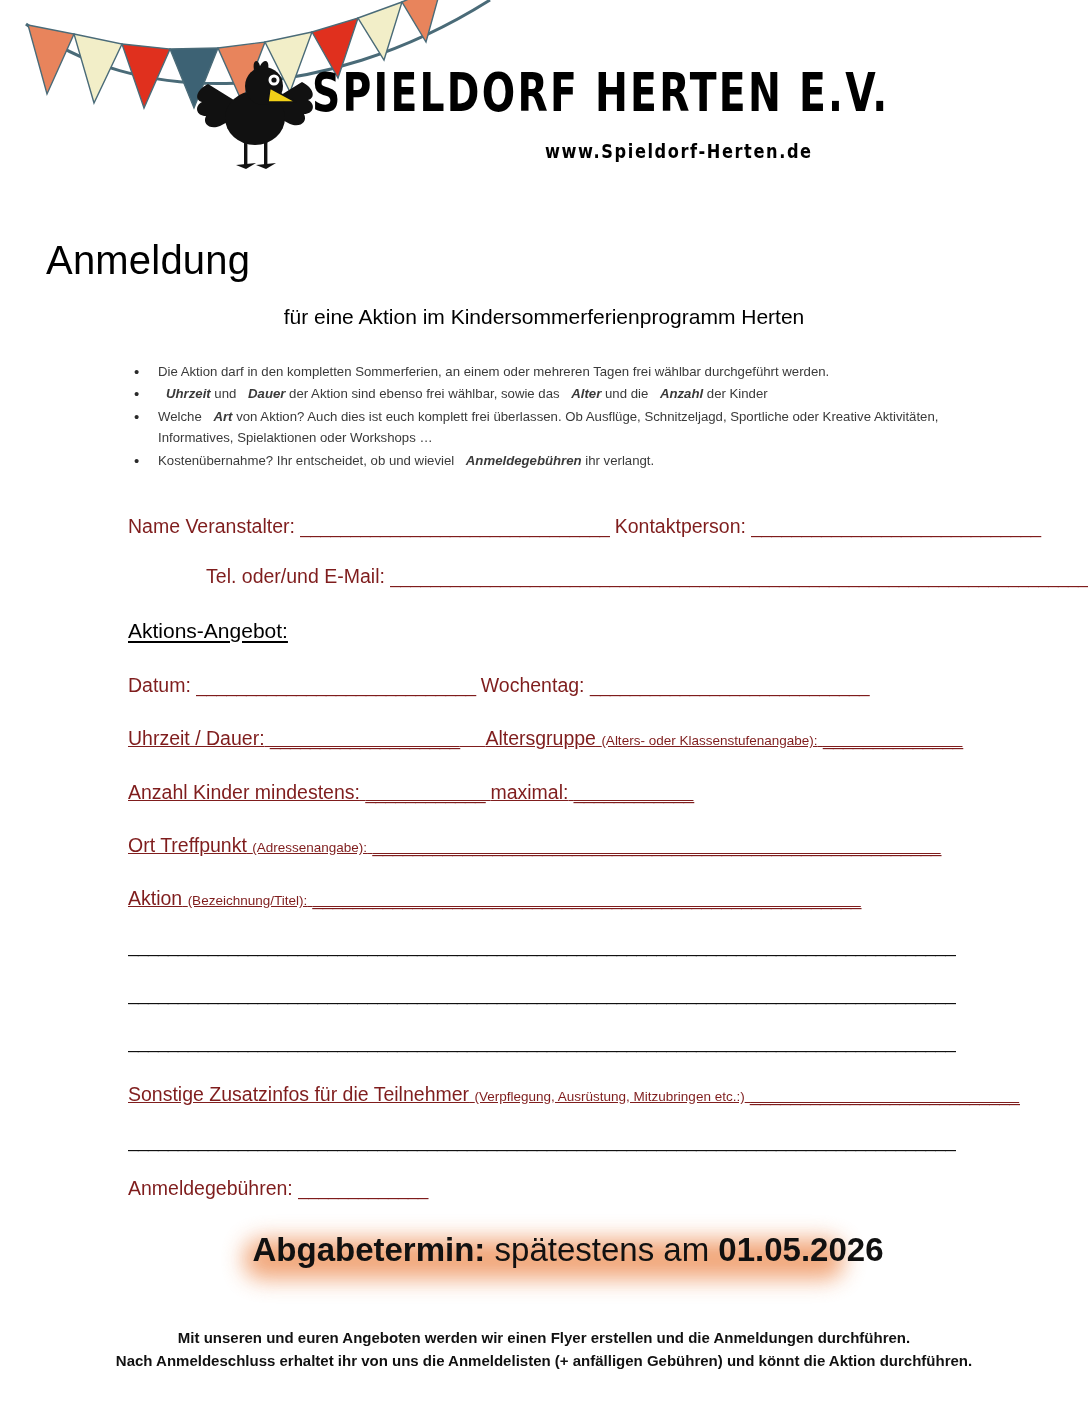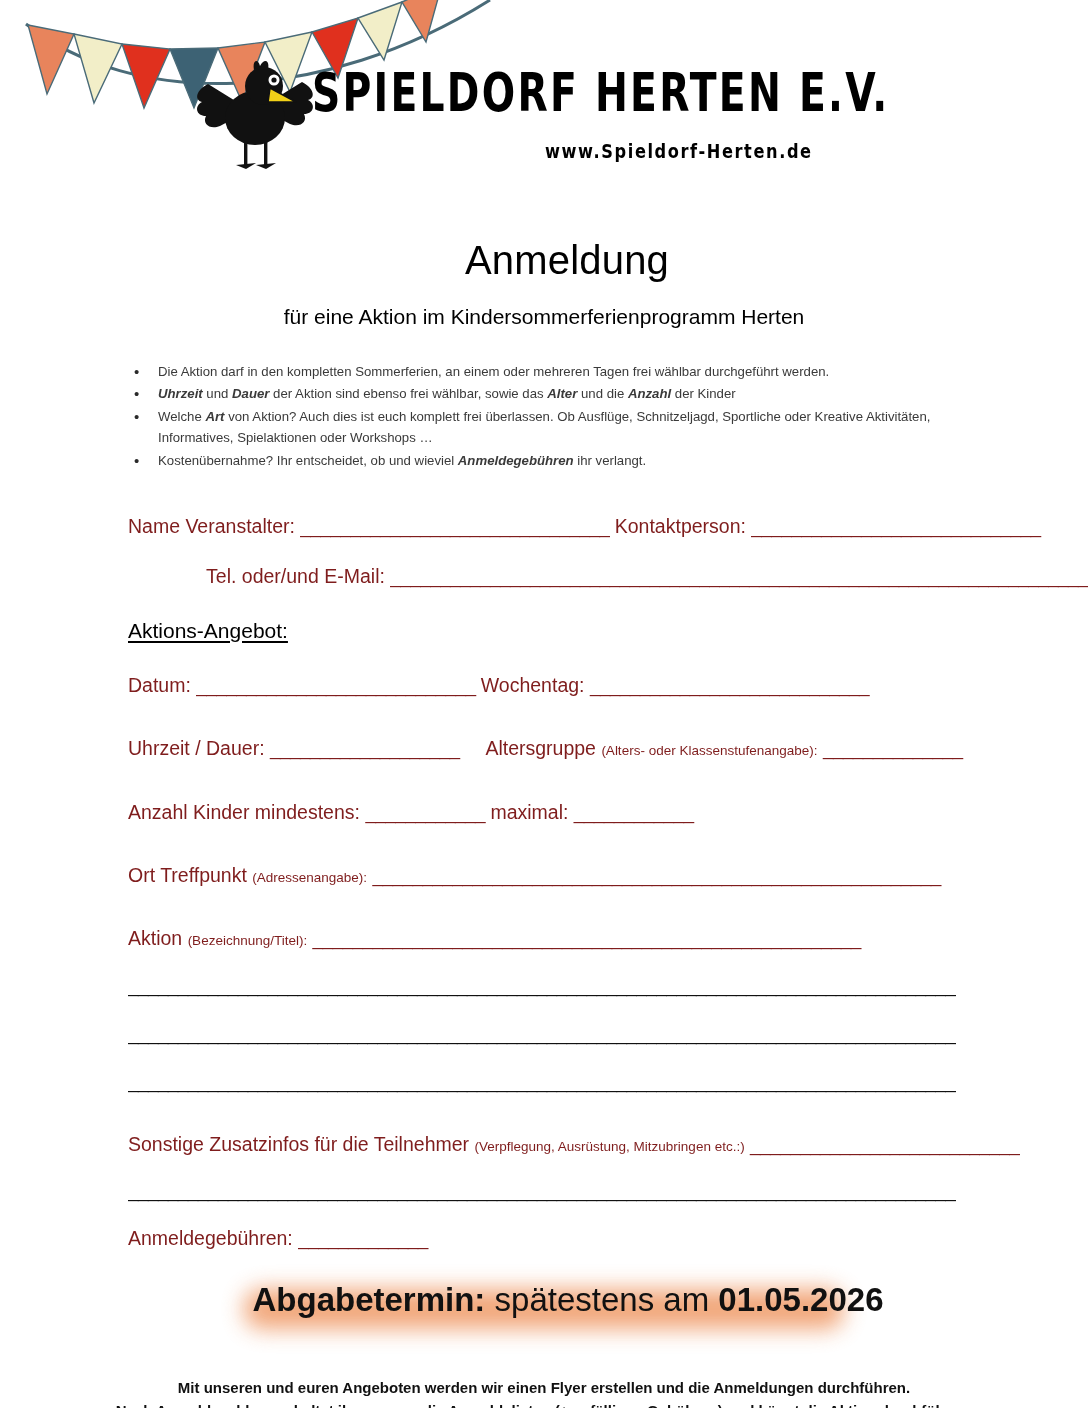--- a/index.html
+++ b/index.html
@@ -57,21 +57,20 @@
     font-size: 18px;
     font-weight: bold;
     letter-spacing: 1.6px;
     white-space: nowrap;
     transform: scaleY(1.12);
     transform-origin: left top;
   }
 
   
   .doc-title {
-    text-align: center;
     font-size: 40px;
     font-weight: 400;
     letter-spacing: 0.2px;
     margin: 49px 0 0 0;
     line-height: 1.05;
     padding-left: 46px;
   }
   .doc-subtitle {
     text-align: center;
     font-size: 21px;
@@ -99,37 +98,38 @@
     content: "\2022";
     position: absolute;
     left: 2px;
     top: -1px;
     font-size: 15px;
     color: #2a2a2a;
   }
   .bullets em {
     font-style: italic;
     font-weight: bold;
+    margin-left: 8px;
   }
 
   
   .form {
     margin: 0;
     padding: 0 0 0 128px;
   }
   .row {
     font-size: 19.5px;
     line-height: 1.18;
     white-space: nowrap;
     color: #7f1d1d;
   }
   .row.mt1 { margin-top: 44px; }
   .row.mt2 { margin-top: 27px; text-align: right; }
   .row.mt3 { margin-top: 31px; }
-  .row.mt4 { margin-top: 40px; }
+  .row.mt4 { margin-top: 30px; text-decoration: underline; }
   .row.mt5 { margin-top: 25px; }
 
   .sec-head {
     font-size: 21px;
     text-decoration: underline;
     text-underline-offset: 3px;
     margin-top: 30px;
     white-space: nowrap;
   }
   .small {

